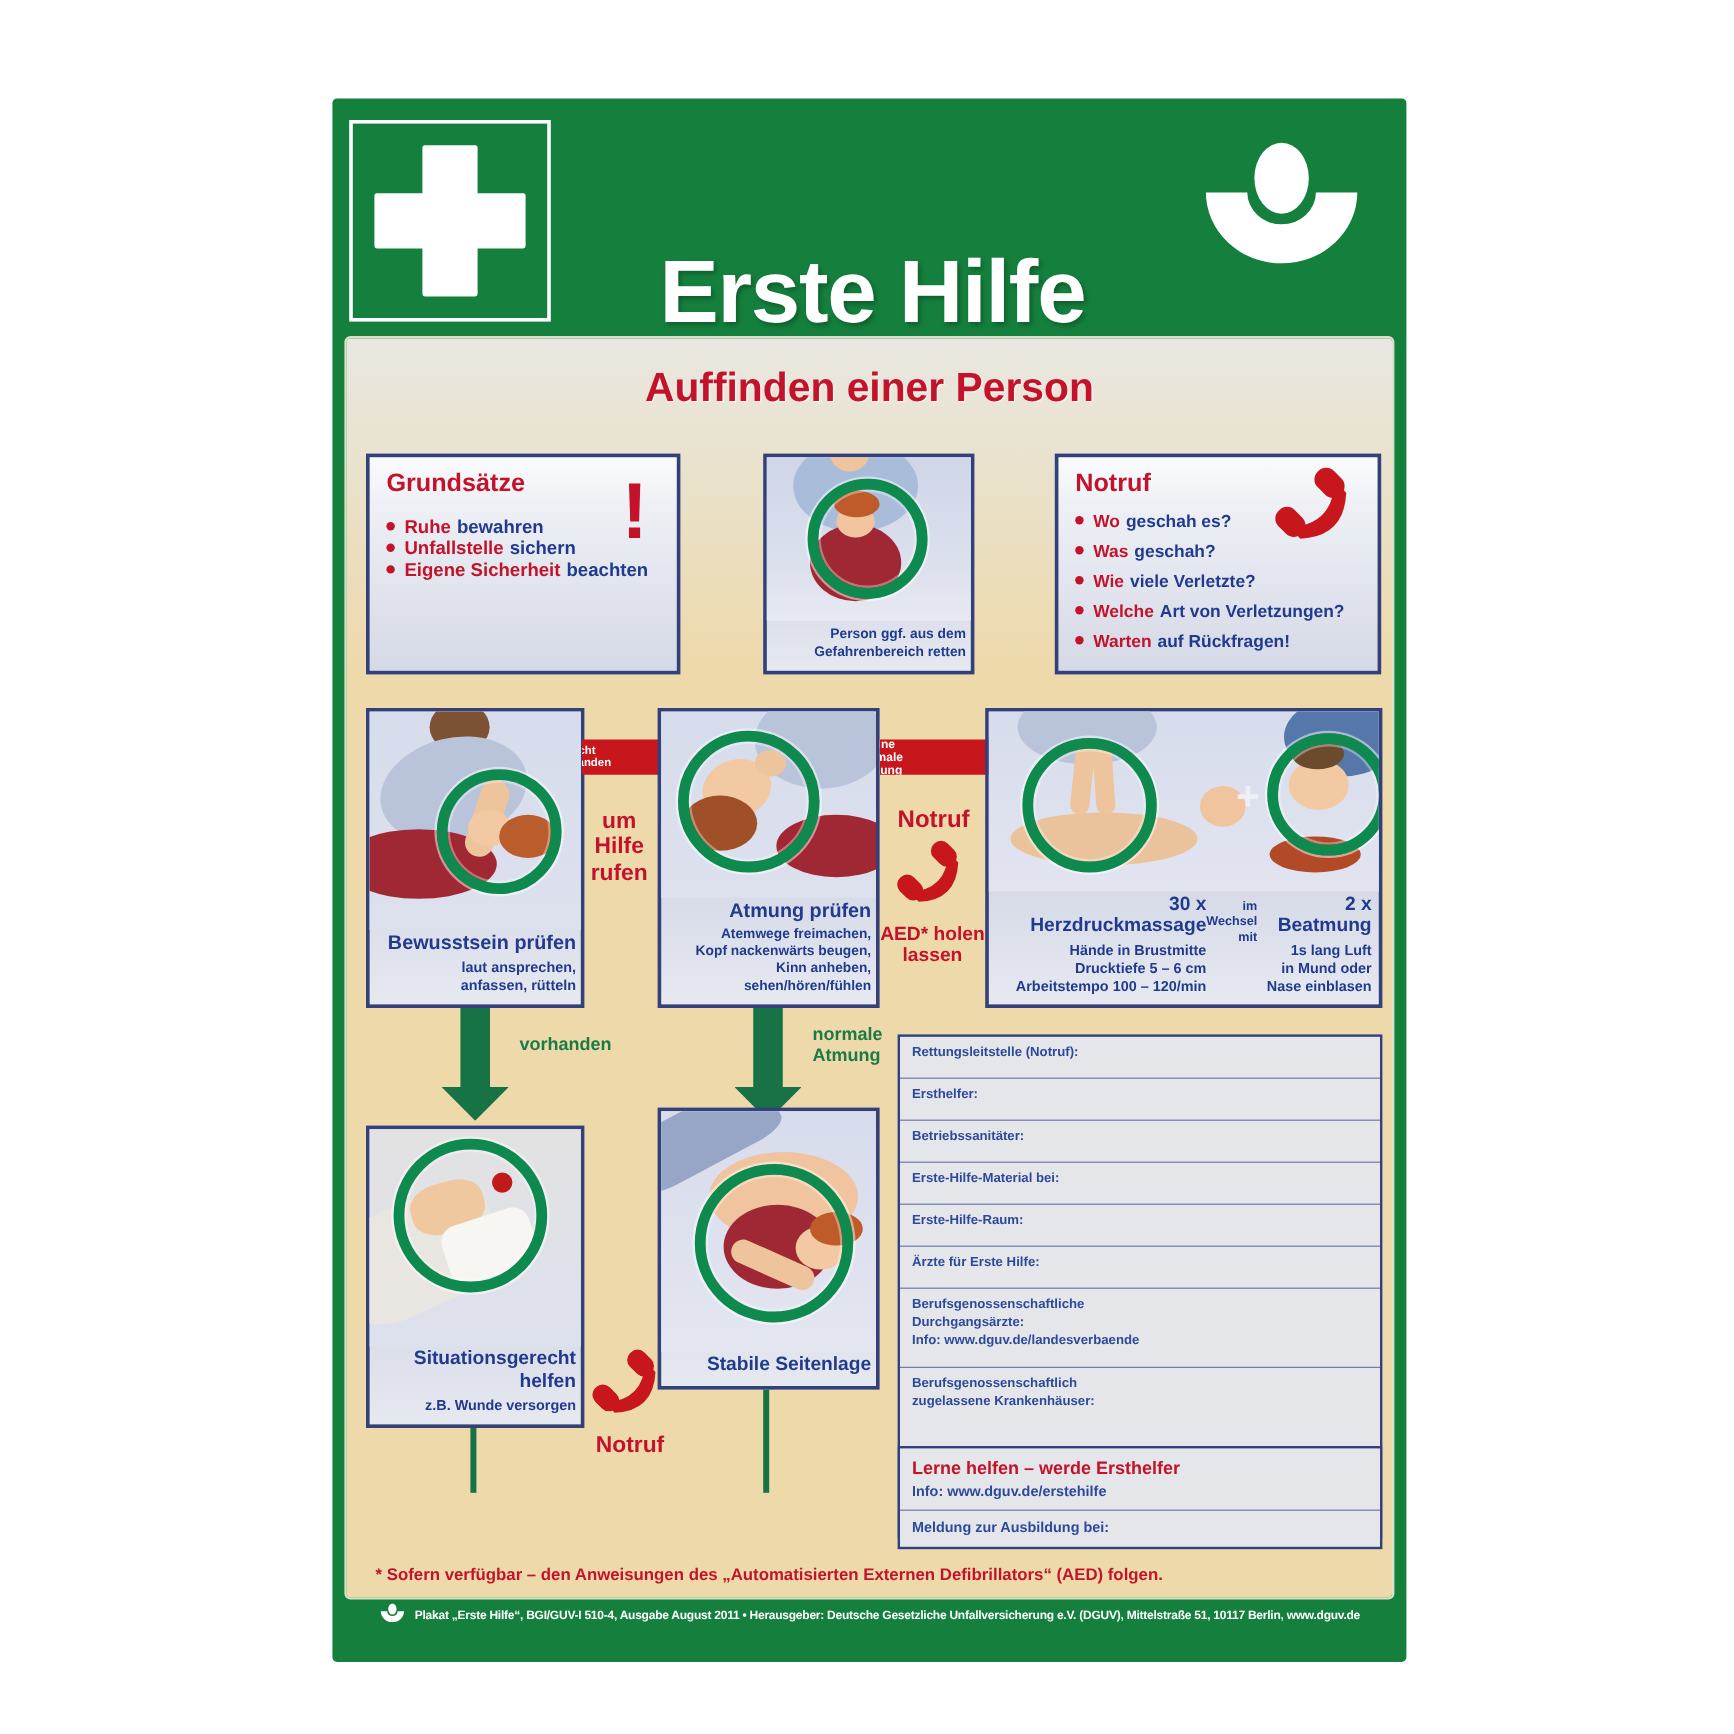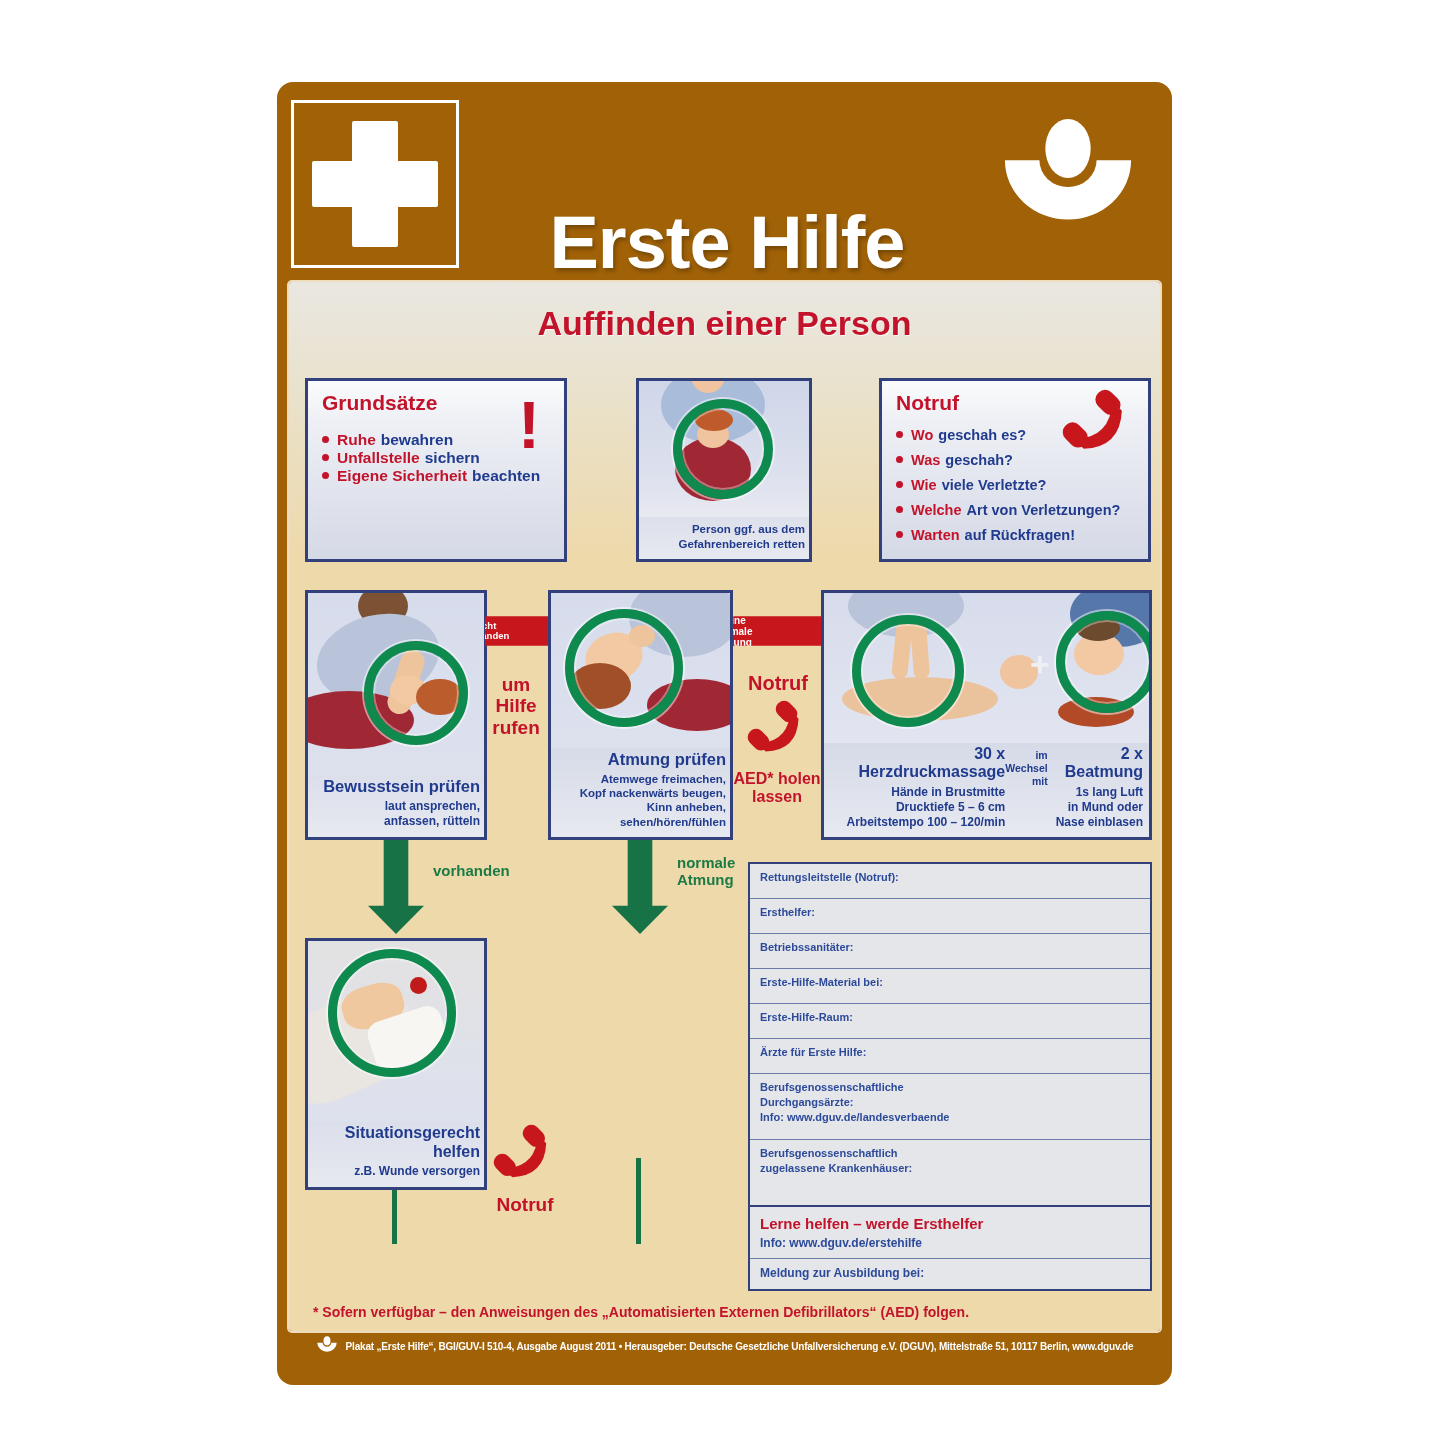--- a/index.html
+++ b/index.html
@@ -1,18 +1,18 @@
 <!DOCTYPE html>
 <html><head>
 <meta charset="utf-8">
 <style>
   * { margin:0; padding:0; box-sizing:border-box; }
   body { font-family:"Liberation Sans", sans-serif; background:#fff; }
   .canvas { position:relative; width:1445px; height:1445px; background:#ffffff; overflow:hidden; }
-  .poster { position:absolute; left:277px; top:82px; width:895px; height:1303px; background:#a16207; border-radius:16px; }
+  .poster { position:absolute; left:277px; top:82px; width:895px; height:1303px; background:#15803d; border-radius:4px; }
 
   
   .cross-outer { position:absolute; left:14px; top:18px; width:168px; height:168px; border:3px solid #fff; display:flex; align-items:center; justify-content:center; }
   .cross-wrap { position:relative; width:130px; height:130px; }
   .cross-v { position:absolute; left:42px; top:2px; width:46px; height:126px; background:#fff; border-radius:2px; }
   .cross-h { position:absolute; left:2px; top:42px; width:126px; height:46px; background:#fff; border-radius:2px; }
   .poster-title { position:absolute; left:190px; top:118px; width:520px; text-align:center; color:#fff; font-size:74px; font-weight:bold; letter-spacing:-1px; text-shadow:2px 3px 4px rgba(0,0,0,.28); }
   .dguv-logo { position:absolute; left:722px; top:34px; width:138px; height:132px; }
 
   
@@ -278,20 +278,34 @@
 
       <svg class="phone" style="left:204px; top:842px; width:64px; height:64px;" viewBox="0 0 64 64">
         <g transform="rotate(-45 32 32)" fill="#c8161d">
           <rect x="3" y="12" width="17" height="24" rx="8"></rect>
           <rect x="44" y="12" width="17" height="24" rx="8"></rect>
           <path d="M8 26 Q32 48 56 26 L56 38 Q32 60 8 38 Z"></path>
         </g>
       </svg>
       <div class="red-note" style="left:196px; top:912px; width:80px; font-size:19px;">Notruf</div>
 
+      <div class="flowbox" style="left:259px; top:641px; width:185px; height:235px;">
+        <div class="scene" style="background:linear-gradient(180deg,#d7dcec 0%,#e4e6f0 100%); min-height:192px;">
+          <div class="blob" style="left:-30px; top:-6px; width:130px; height:52px; background:#97a6c6; transform:rotate(-28deg); border-radius:20%;"></div>
+          <div class="blob" style="left:40px; top:34px; width:124px; height:74px; background:#efc49e;"></div>
+          <div class="blob" style="left:52px; top:78px; width:90px; height:70px; background:#a02834;"></div>
+          <div class="blob" style="left:112px; top:96px; width:42px; height:36px; background:#f2c9a2;"></div>
+          <div class="blob" style="left:124px; top:84px; width:44px; height:28px; background:#bf5b2a;"></div>
+          <div class="blob" style="left:56px; top:118px; width:74px; height:20px; background:#eec49c; border-radius:10px; transform:rotate(24deg);"></div>
+          <div class="ring" style="left:28px; top:44px; width:132px; height:132px;"></div>
+        </div>
+        <div class="cap">
+          <div class="cap-title" style="font-size:16px;">Stabile Seitenlage</div>
+        </div>
+      </div>
 
       <div class="vline" style="left:103px; top:908px; height:54px;"></div>
       <div class="vline" style="left:347px; top:876px; height:86px;"></div>
 
 
       <div class="footnote" style="left:24px; top:1022px; width:830px;">* Sofern verfügbar – den Anweisungen des „Automatisierten Externen Defibrillators“ (AED) folgen.</div>
 
       <div class="formbox" style="left:459px; top:580px; width:404px; height:420px;">
         <div class="fieldrow fr-s"><span class="preline">Rettungsleitstelle (Notruf):</span></div>
         <div class="fieldrow fr-s"><span class="preline">Ersthelfer:</span></div>

